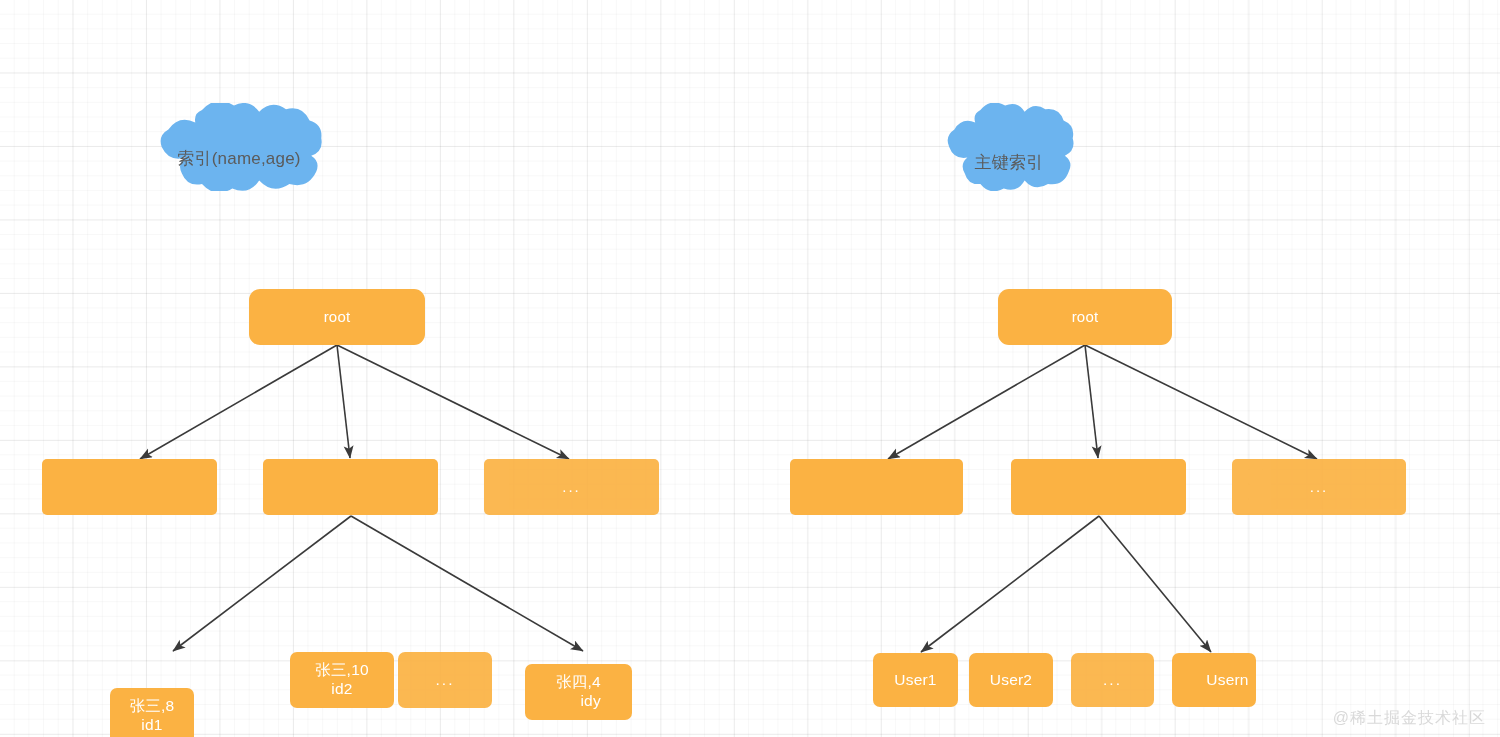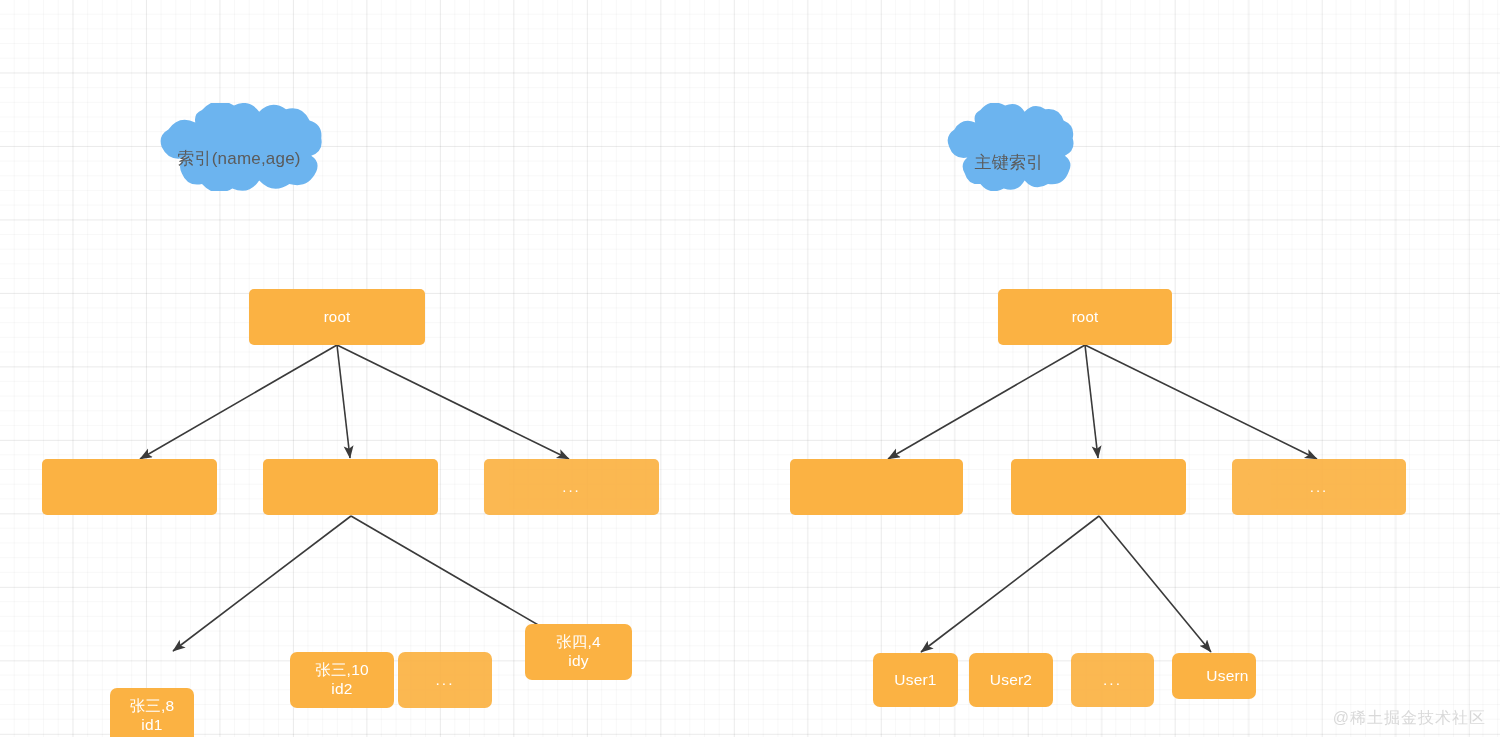--- a/index.html
+++ b/index.html
@@ -42,21 +42,21 @@
     flex-direction: column;
     align-items: center;
     justify-content: center;
     color: #ffffff;
     line-height: 1.22;
     text-align: center;
     white-space: pre-line;
     font-size: 15px;
     letter-spacing: 0.2px;
   }
-  .node.root { font-size: 15px; border-radius: 5px; }
+  .node.root { font-size: 15px; border-radius: 11px; }
   .node.mid  { border-radius: 5px; }
   .node.leaf { font-size: 15.5px; border-radius: 7px; }
   .node.ellipsis { color: #ffffff; opacity: 0.92; letter-spacing: 2px; }
 
   .cloud {
     position: absolute;
     display: flex;
     align-items: center;
     justify-content: center;
   }
@@ -115,32 +115,32 @@
       </div>
       <div class="node root" style="left: 249px; top: 289px; width: 176px; height: 56px; background: rgb(251, 178, 67);"><span>root</span></div>
       <div class="node mid" style="left: 42px; top: 459px; width: 175px; height: 56px; background: rgb(251, 178, 67);"><span></span></div>
       <div class="node mid" style="left: 263px; top: 459px; width: 175px; height: 56px; background: rgb(251, 178, 67);"><span></span></div>
       <div class="node mid ellipsis" style="left: 484px; top: 459px; width: 175px; height: 56px; background: rgb(251, 178, 67);"><span>...</span></div>
       <div class="node leaf" style="left: 110px; top: 688px; width: 84px; height: 56px; background: rgb(251, 178, 67);"><span>张三,8
 id1</span></div>
       <div class="node leaf" style="left: 262px; top: 652px; width: 104px; height: 56px; background: rgb(251, 178, 67); margin-left: 28px;"><span>张三,10
 id2</span></div>
       <div class="node leaf ellipsis" style="left: 398px; top: 652px; width: 94px; height: 56px; background: rgb(251, 178, 67);"><span>...</span></div>
-      <div class="node leaf" style="left: 525px; top: 624px; width: 107px; height: 56px; background: rgb(251, 178, 67);"><span>张四,4
+      <div class="node leaf" style="left: 525px; top: 664px; width: 107px; height: 56px; background: rgb(251, 178, 67); text-align: right;"><span>张四,4
 idy</span></div>
       <div class="cloud" style="left: 944px; top: 103px; width: 130px; height: 88px;">
         <svg width="130" height="88">
           <path d="M23.4,54.6 Q9.9,56.9 5.2,44.0 Q0.4,33.0 10.4,26.4 Q17.8,14.1 31.2,19.4 Q28.6,11.0 36.4,7.0 Q46.9,-5.5 61.1,2.6 Q73.4,-2.5 80.6,8.8 Q89.9,-1.3 101.4,6.2 Q115.3,4.2 119.6,17.6 Q131.5,22.6 128.7,35.2 Q132.2,47.3 120.9,52.8 Q129.5,59.1 124.8,68.6 Q119.6,83.5 104.0,81.0 Q90.8,89.0 80.6,77.4 Q73.5,90.1 59.8,85.4 Q46.3,93.0 36.4,81.0 Q24.2,82.2 20.8,70.4 Q15.4,61.4 23.4,54.6 Z" fill="#6cb4ef"></path>
         </svg>
         <span class="cloud-label" style="color: rgb(91, 91, 91); margin-top: 31px;">主键索引</span>
       </div>
       <div class="node root" style="left: 998px; top: 289px; width: 174px; height: 56px; background: rgb(251, 178, 67);"><span>root</span></div>
       <div class="node mid" style="left: 790px; top: 459px; width: 173px; height: 56px; background: rgb(251, 178, 67);"><span></span></div>
       <div class="node mid" style="left: 1011px; top: 459px; width: 175px; height: 56px; background: rgb(251, 178, 67);"><span></span></div>
       <div class="node mid ellipsis" style="left: 1232px; top: 459px; width: 174px; height: 56px; background: rgb(251, 178, 67);"><span>...</span></div>
       <div class="node leaf" style="left: 873px; top: 653px; width: 85px; height: 54px; background: rgb(251, 178, 67);"><span>User1</span></div>
       <div class="node leaf" style="left: 969px; top: 653px; width: 84px; height: 54px; background: rgb(251, 178, 67);"><span>User2</span></div>
       <div class="node leaf ellipsis" style="left: 1071px; top: 653px; width: 83px; height: 54px; background: rgb(251, 178, 67);"><span>...</span></div>
-      <div class="node leaf" style="left: 1172px; top: 653px; width: 84px; height: 46px; background: rgb(251, 178, 67); padding-left: 27px;"><span>Usern</span></div>
+      <div class="node leaf" style="left: 1172px; top: 653px; width: 84px; height: 54px; background: rgb(251, 178, 67); padding-left: 27px;"><span>Usern</span></div>
     </div>
 
   <div id="watermark">@稀土掘金技术社区</div>
 </div>
 
 </body></html>

